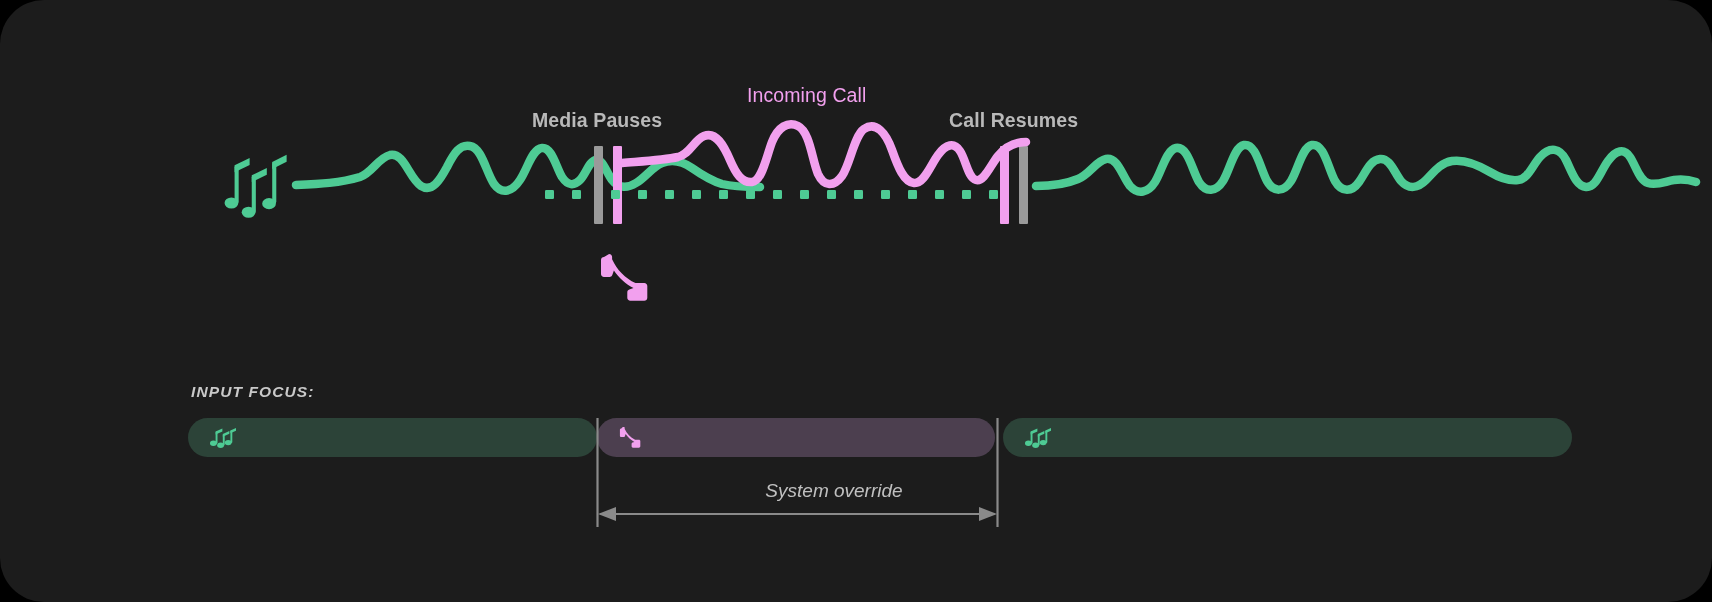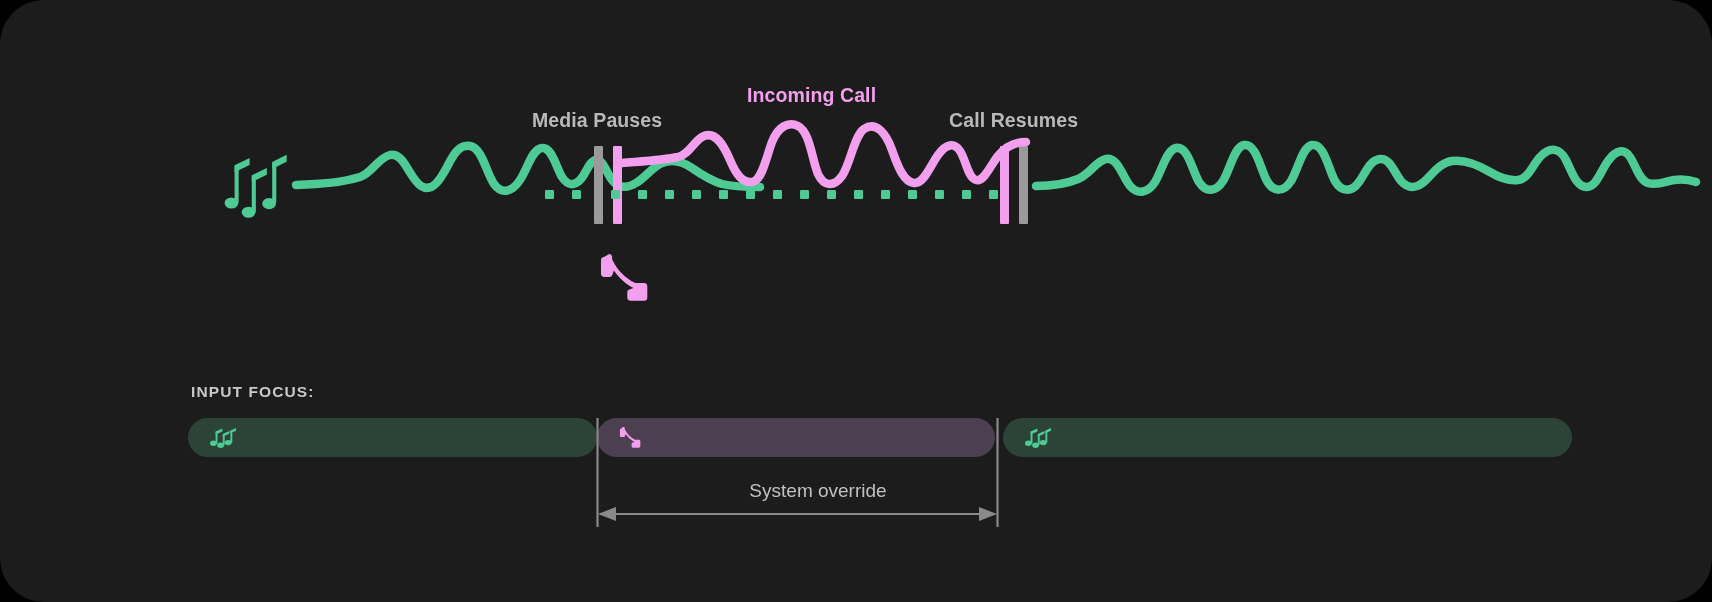--- a/index.html
+++ b/index.html
@@ -56,21 +56,21 @@
     font-size: 19.5px;
     letter-spacing: 0.1px;
   }
   .tl-label.secondary {
     color: #b9b9b9;
     font-weight: 700;
     text-align: right;
   }
   .tl-label.accent {
     color: #f2a0ee;
-    font-weight: 700;
+    font-weight: 400;
   }
 
   #label-media-pauses {
     left: 532px;
     top: 109px;
   }
   #label-incoming-call {
     left: 747px;
     top: 84px;
   }
@@ -80,20 +80,21 @@
   }
 
   
   #focus-section {
     position: absolute;
     left: 0;
     top: 0;
     width: 1712px;
     height: 602px;
     pointer-events: none;
+    font-style: italic;
   }
 
   #focus-caption {
     position: absolute;
     left: 191px;
     top: 383px;
     color: #c9c9c9;
     font-size: 15.5px;
     font-weight: 700;
     letter-spacing: 1.1px;
@@ -134,21 +135,21 @@
     position: absolute;
     left: 0;
     top: 0;
     width: 1712px;
     height: 602px;
     pointer-events: none;
   }
 
   #label-system-override {
     position: absolute;
-    left: 581px;
+    left: 597px;
     top: 480px;
     width: 474px;
     text-align: center;
     color: #c0c0c0;
     font-size: 19px;
     white-space: nowrap;
   }
 </style>
 </head>
 <body>

